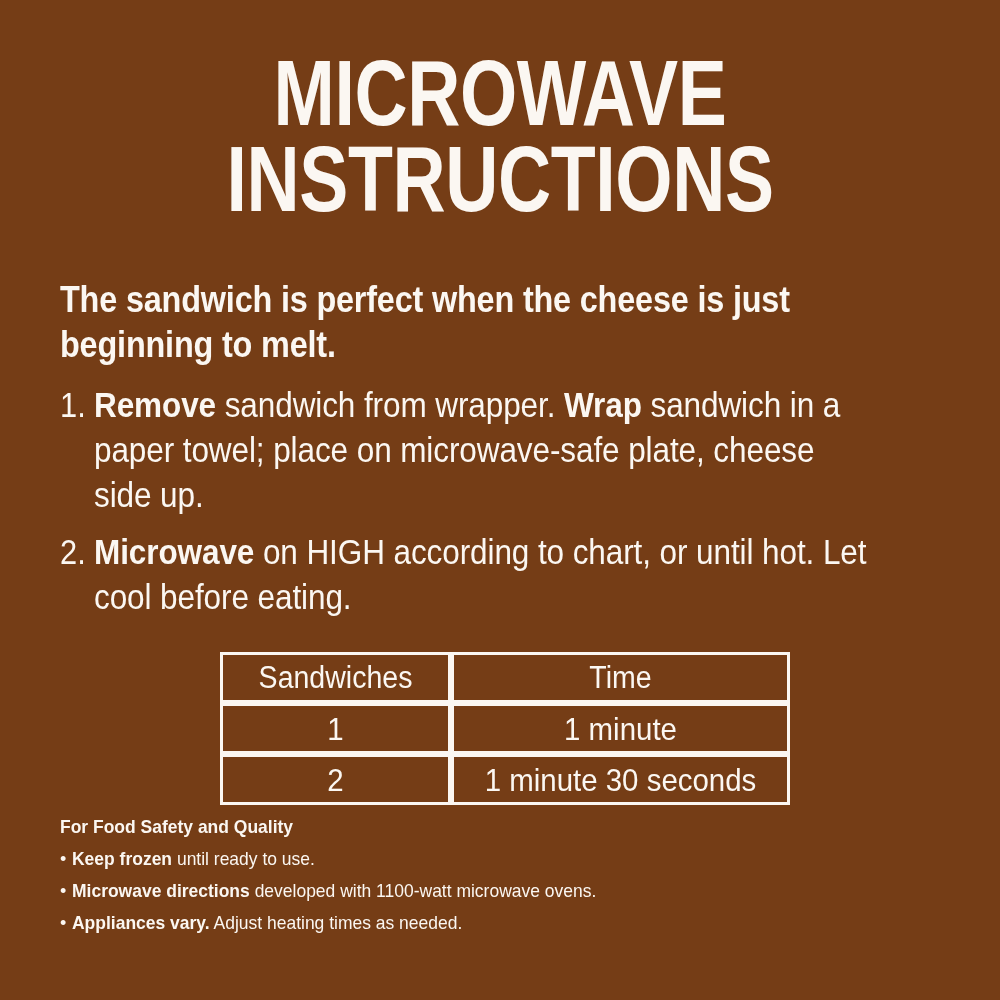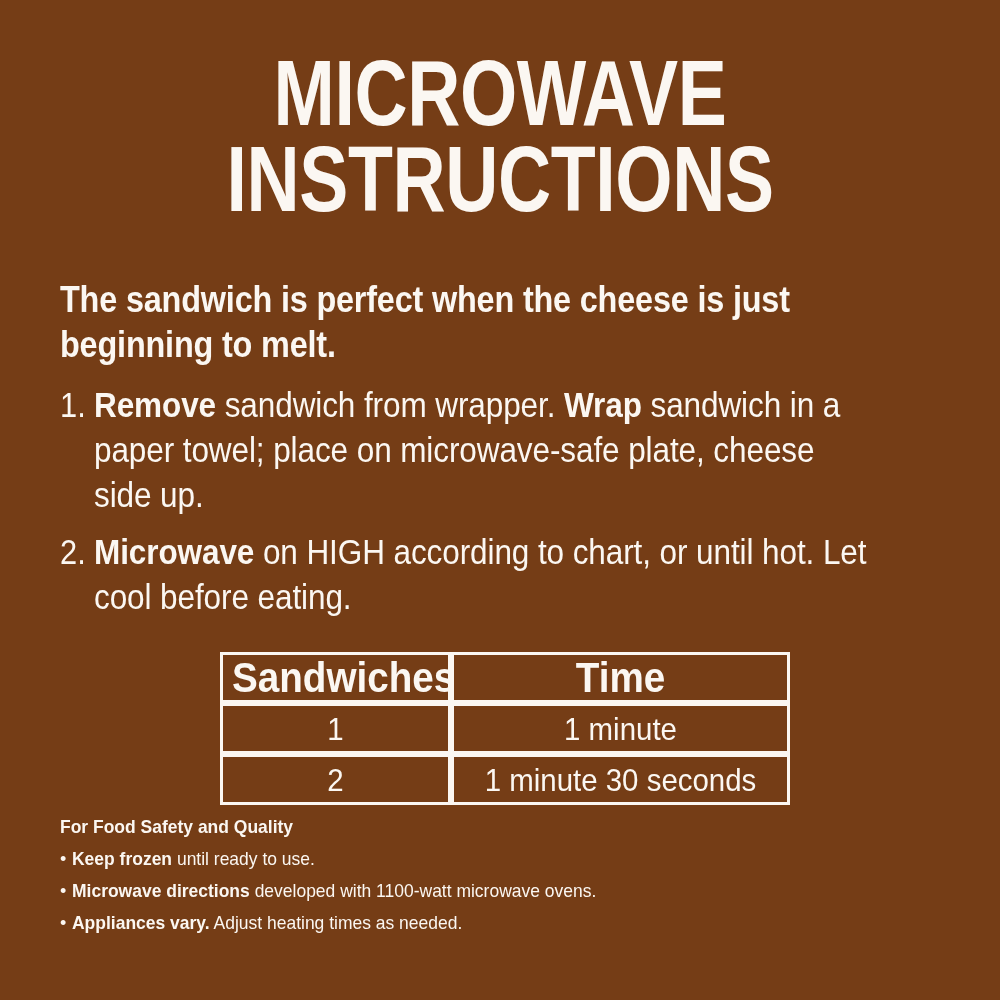--- a/index.html
+++ b/index.html
@@ -116,22 +116,22 @@
     text-align: center;
     vertical-align: middle;
     font-family: "Liberation Sans Narrow", "Liberation Sans", sans-serif;
     font-weight: 400;
     font-size: 32px;
     line-height: 1;
     color: #fbf7f2;
     padding: 0;
   }
   table.time-chart tr.header-row td {
-    font-weight: 700;
-    font-size: 42px;
+    font-weight: 400;
+    font-size: 31px;
   }
   table.time-chart td.col-sandwiches { width: 225px; }
   table.time-chart td.col-time { width: 333px; }
   .cell-inner {
     display: block;
     transform: scaleX(0.92);
     transform-origin: center center;
     white-space: nowrap;
   }
 

